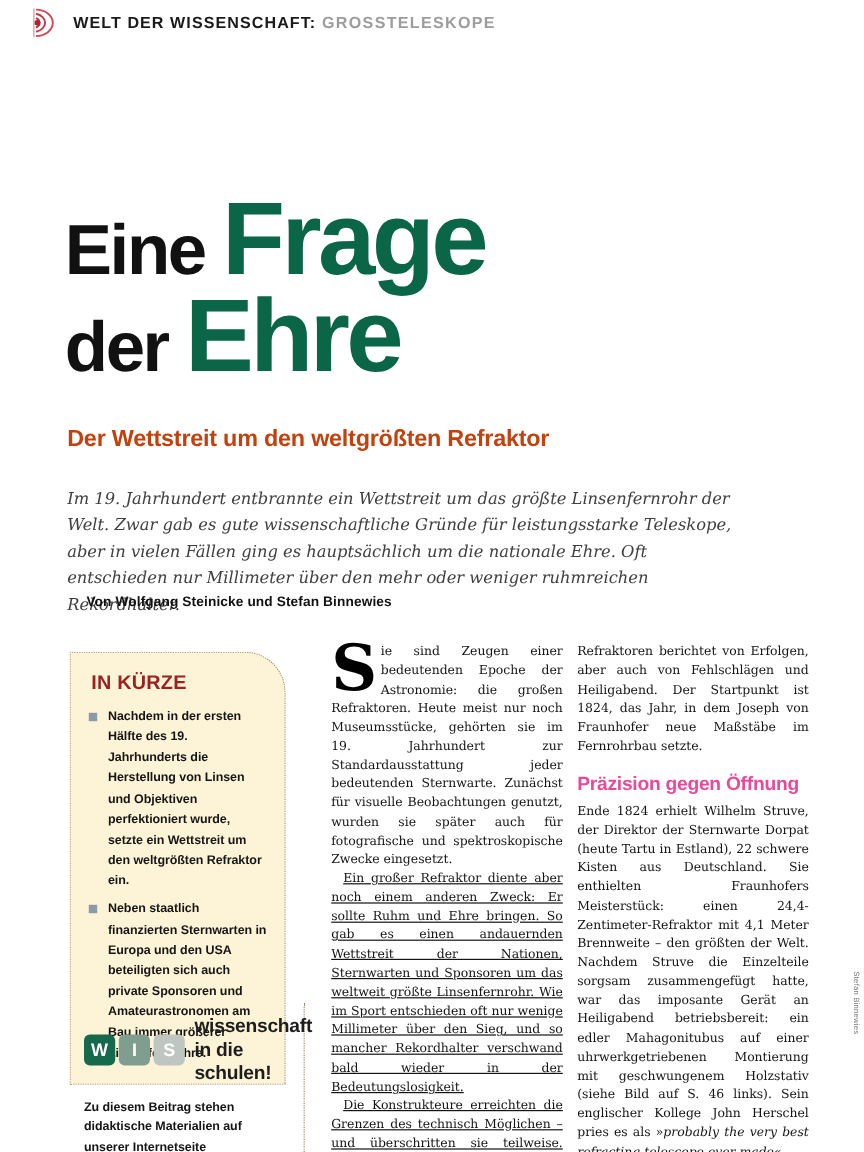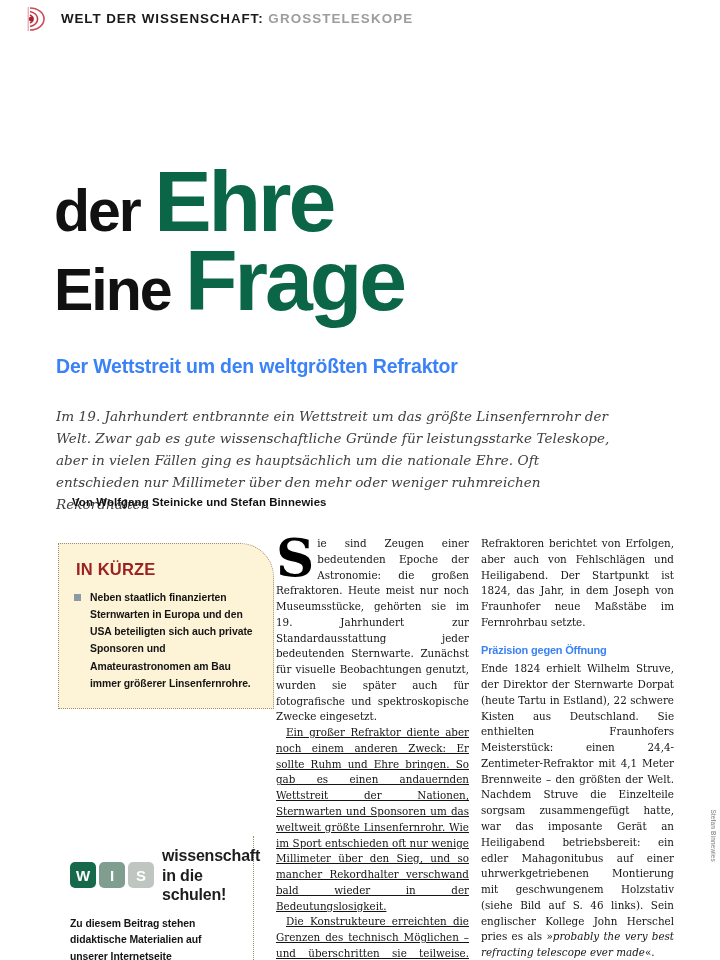--- a/index.html
+++ b/index.html
@@ -57,21 +57,21 @@
   .hl-big   { color: #0b6647; font-size: 86px; letter-spacing: -3px; }
 
   
   .deck {
     position: absolute;
     left: 56px;
     top: 355px;
     width: 600px;
     font-size: 19.5px;
     font-weight: bold;
-    color: #3b82f6;
+    color: #c2410c;
     letter-spacing: -0.2px;
   }
 
   
   .lead {
     position: absolute;
     left: 56px;
     top: 405px;
     width: 560px;
     font-family: "DejaVu Serif", serif;
@@ -92,21 +92,21 @@
     font-weight: bold;
     color: #111;
     letter-spacing: 0.1px;
   }
 
   
   .kurze-box {
     position: absolute;
     left: 58px;
     top: 543px;
-    width: 216px;
+    width: 180px;
     background: #fdf3d7;
     border: 1.5px dotted #9a8e70;
     border-top-right-radius: 34px;
     box-sizing: border-box;
     padding: 14px 14px 16px 15px;
   }
   .kurze-title {
     color: #9c2222;
     font-size: 16.5px;
     font-weight: bold;
@@ -198,22 +198,22 @@
     font-weight: bold;
     font-size: 53px;
     line-height: 0.78;
     margin: 1px 3px 0 0;
     color: #000;
   }
 
   .subhead {
     font-family: "Liberation Sans", sans-serif;
     font-weight: bold;
-    font-size: 11px;
-    color: #3b82f6;
+    font-size: 16px;
+    color: #ec4899;
     margin: 11px 0 3px 0;
     letter-spacing: -0.2px;
     text-align: left;
   }
   .col-2 .first-para { margin-top: 0; }
 
   em.ital { }
 
   
   .credit {
@@ -239,35 +239,36 @@
     <path d="M4 11 A7 4.8 0 0 1 4 19" fill="none" stroke="#b8303e" stroke-width="1.6"></path>
     <circle cx="5" cy="15" r="2.3" fill="#a8242f"></circle>
     <path d="M2.2 3 L2.2 27" stroke="#e09aa1" stroke-width="1.1" fill="none"></path>
   </svg>
   <div class="runhead-text">
     <span class="rh-main">WELT DER WISSENSCHAFT:</span><span class="rh-sub"> GROSSTELESKOPE</span>
   </div>
 </div>
 
 <div class="headline">
+  <div class="hl-line hl-line1"><span class="hl-small">Eine </span><span class="hl-big">Frage</span></div>
   <div class="hl-line hl-line2"><span class="hl-small">der </span><span class="hl-big">Ehre</span></div>
-  <div class="hl-line hl-line1"><span class="hl-small">Eine </span><span class="hl-big">Frage</span></div>
 </div>
 
 <div class="deck">Der Wettstreit um den weltgrößten Refraktor</div>
 
 <div class="lead">Im 19. Jahrhundert entbrannte ein Wettstreit um das größte Linsenfernrohr der Welt. Zwar gab es gute wissenschaftliche Gründe für leistungsstarke Teleskope, aber in vielen Fällen ging es hauptsächlich um die nationale Ehre. Oft entschieden nur Millimeter über den mehr oder weniger ruhmreichen Rekordhalter.</div>
 
 <div class="byline">Von Wolfgang Steinicke und Stefan Binnewies</div>
 
 <div class="kurze-box">
   <div class="kurze-title">IN KÜRZE</div>
   <ul class="kurze-list">
     <li class="kurze-item">
       <span class="kurze-bullet"></span>
+      <span>Nachdem in der ersten Hälfte des 19. Jahrhunderts die Herstellung von Linsen und Objektiven perfektioniert wurde, setzte ein Wettstreit um den weltgrößten Refraktor ein.</span>
     </li>
     <li class="kurze-item">
       <span class="kurze-bullet"></span>
       <span>Neben staatlich finanzierten Sternwarten in Europa und den USA beteiligten sich auch private Sponsoren und Amateurastronomen am Bau immer größerer Linsenfernrohre.</span>
     </li>
   </ul>
 </div>
 
 <div class="wis-box">
   <div class="wis-logo-row">

